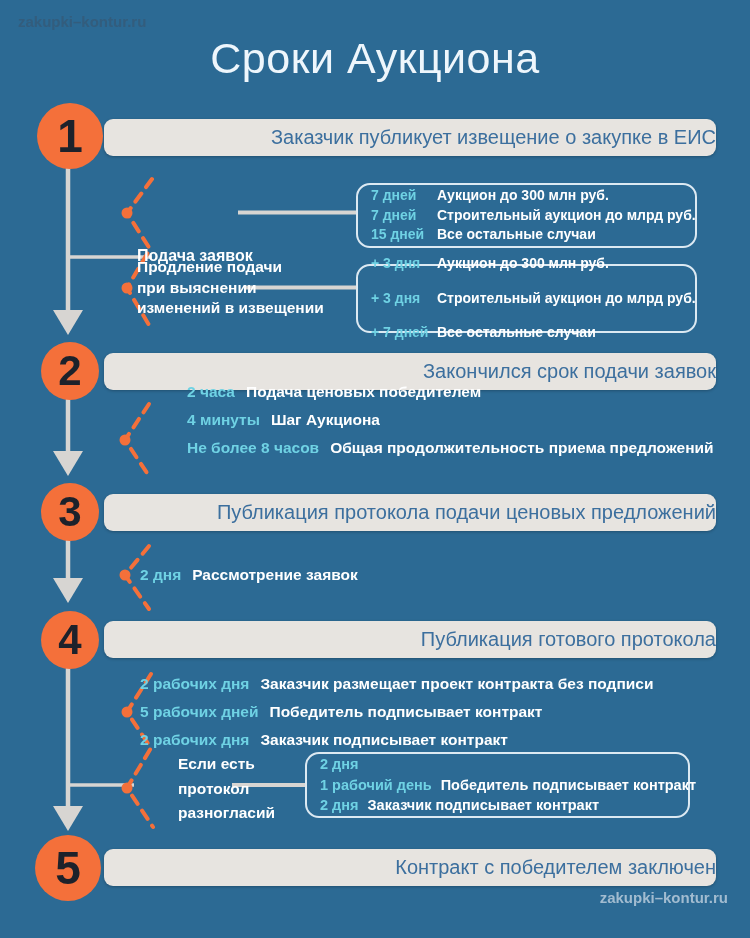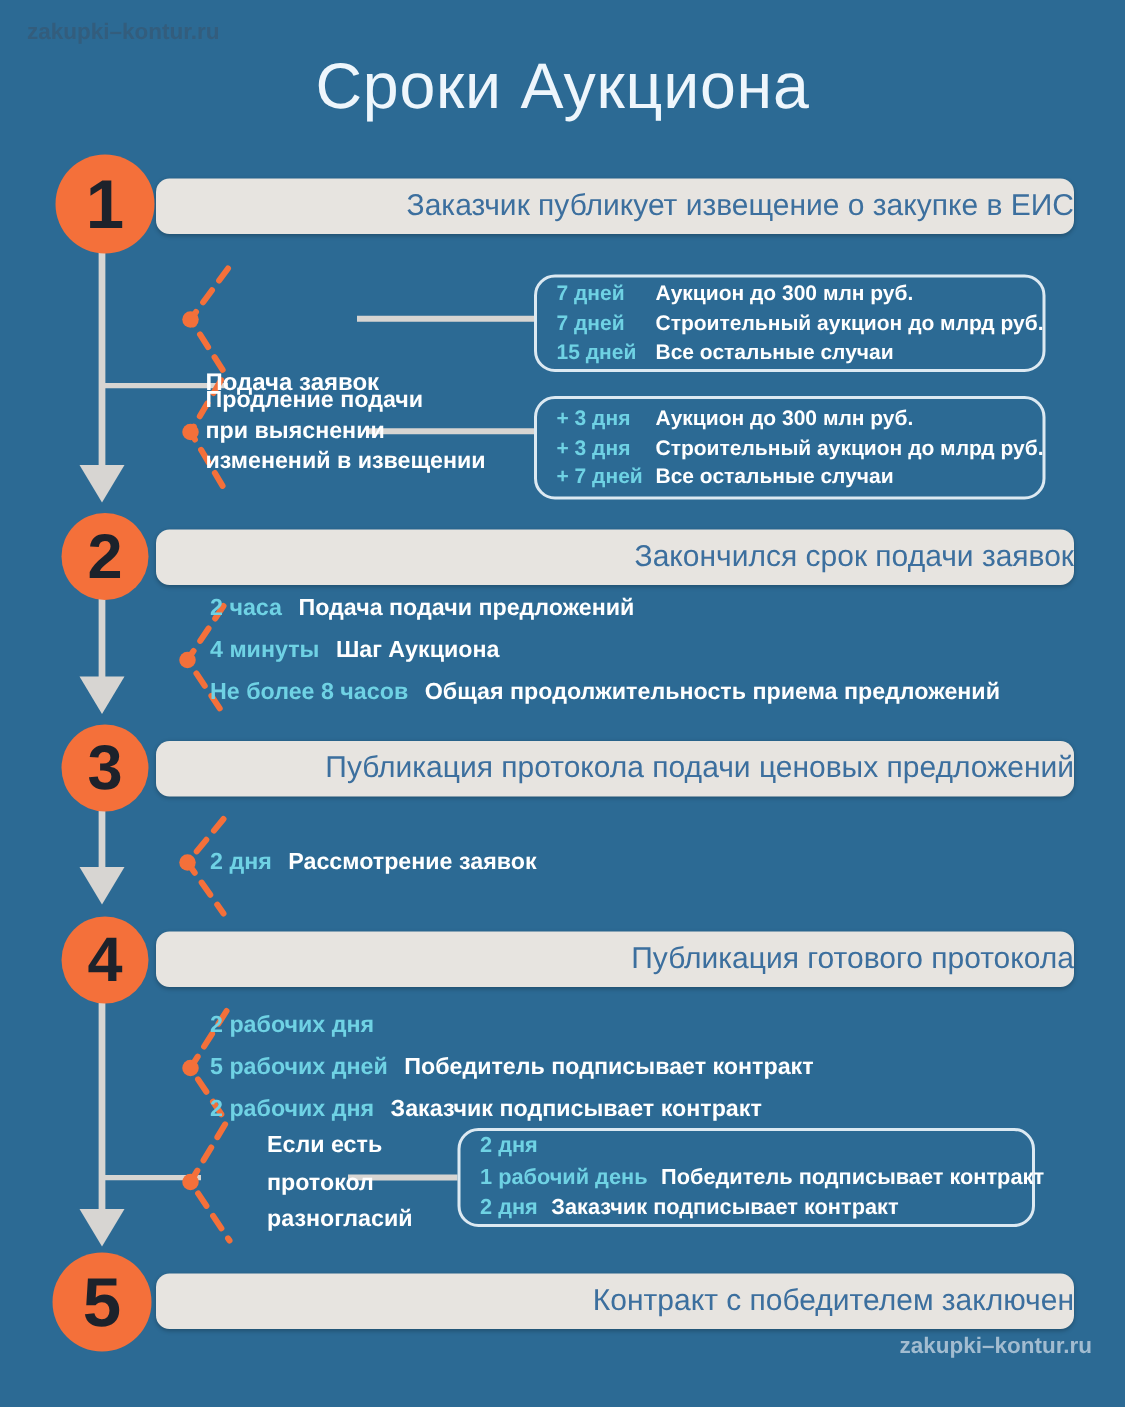--- a/index.html
+++ b/index.html
@@ -40,32 +40,32 @@
   }
   .lbl1 { left:137px; top:203px; font-size:16px;margin-top:44px; }
   .lbl2 { left:137px; top:257px; font-size:15.5px; line-height:20.5px; }
   .lbl4 { left:140px; top:752px; font-size:15.5px; line-height:24.5px;margin-left:38px; }
   .box {
     position:absolute; border:2.5px solid #dce9f2; border-radius:14px;
     box-sizing:border-box; display:flex; flex-direction:column;
     justify-content:center; padding:4px 13px; z-index:2;
   }
   .box1 { left:356px; top:183px; width:341px; height:65px; }
-  .box2 { left:356px; top:264px; width:341px; height:69px; }
+  .box2 { left:356px; top:264px; width:341px; height:69px;gap:15px; }
   .box4 { left:305px; top:752px; width:385px; height:66px; }
   .box-row { display:flex; align-items:baseline; line-height:19.5px; font-size:14px; font-weight:bold; }
   .box1 .dur, .box2 .dur { min-width:66px; }
   .box4 .box-row { line-height:20.5px; font-size:14.5px; }
   .box4 .dur { margin-right:9px; }
   .dur  { color:#6fd2e4; white-space:nowrap; }
   .desc { color:#ffffff; white-space:nowrap; }
   .items { position:absolute; left:140px; z-index:2; }
   .items .item { height:28px; display:flex; align-items:center; font-weight:bold; font-size:15.5px; }
   .items .item .dur { margin-right:11px; }
-  .items2 { top:392px; } .items3 { top:563px; } .items4 { top:670px; }
+  .items2 { top:378px;margin-left:47px; } .items3 { top:563px; } .items4 { top:670px; }
   .items3 .item { height:24px; }
 </style>
 </head>
 <body>
 
 <div class="canvas">
 
   <div class="wm wm-top">zakupki–kontur.ru</div>
   <div class="title">Сроки Аукциона</div>
 
@@ -173,21 +173,21 @@
     </div>
     <div class="box-row">
       <span class="dur">+ 7 дней</span>
       <span class="desc">Все остальные случаи</span>
     </div>
   </div>
 
   <div class="items items2">
     <div class="item">
       <span class="dur">2 часа</span>
-      <span class="desc">Подача подачи предложений</span>
+      <span class="desc">Подача ценовых победителем</span>
     </div>
     <div class="item">
       <span class="dur">4 минуты</span>
       <span class="desc">Шаг Аукциона</span>
     </div>
     <div class="item">
       <span class="dur">Не более 8 часов</span>
       <span class="desc">Общая продолжительность приема предложений</span>
     </div>
   </div>
@@ -195,20 +195,21 @@
   <div class="items items3">
     <div class="item">
       <span class="dur">2 дня</span>
       <span class="desc">Рассмотрение заявок</span>
     </div>
   </div>
 
   <div class="items items4">
     <div class="item">
       <span class="dur">2 рабочих дня</span>
+      <span class="desc">Заказчик размещает проект контракта без подписи</span>
     </div>
     <div class="item">
       <span class="dur">5 рабочих дней</span>
       <span class="desc">Победитель подписывает контракт</span>
     </div>
     <div class="item">
       <span class="dur">2 рабочих дня</span>
       <span class="desc">Заказчик подписывает контракт</span>
     </div>
   </div>

